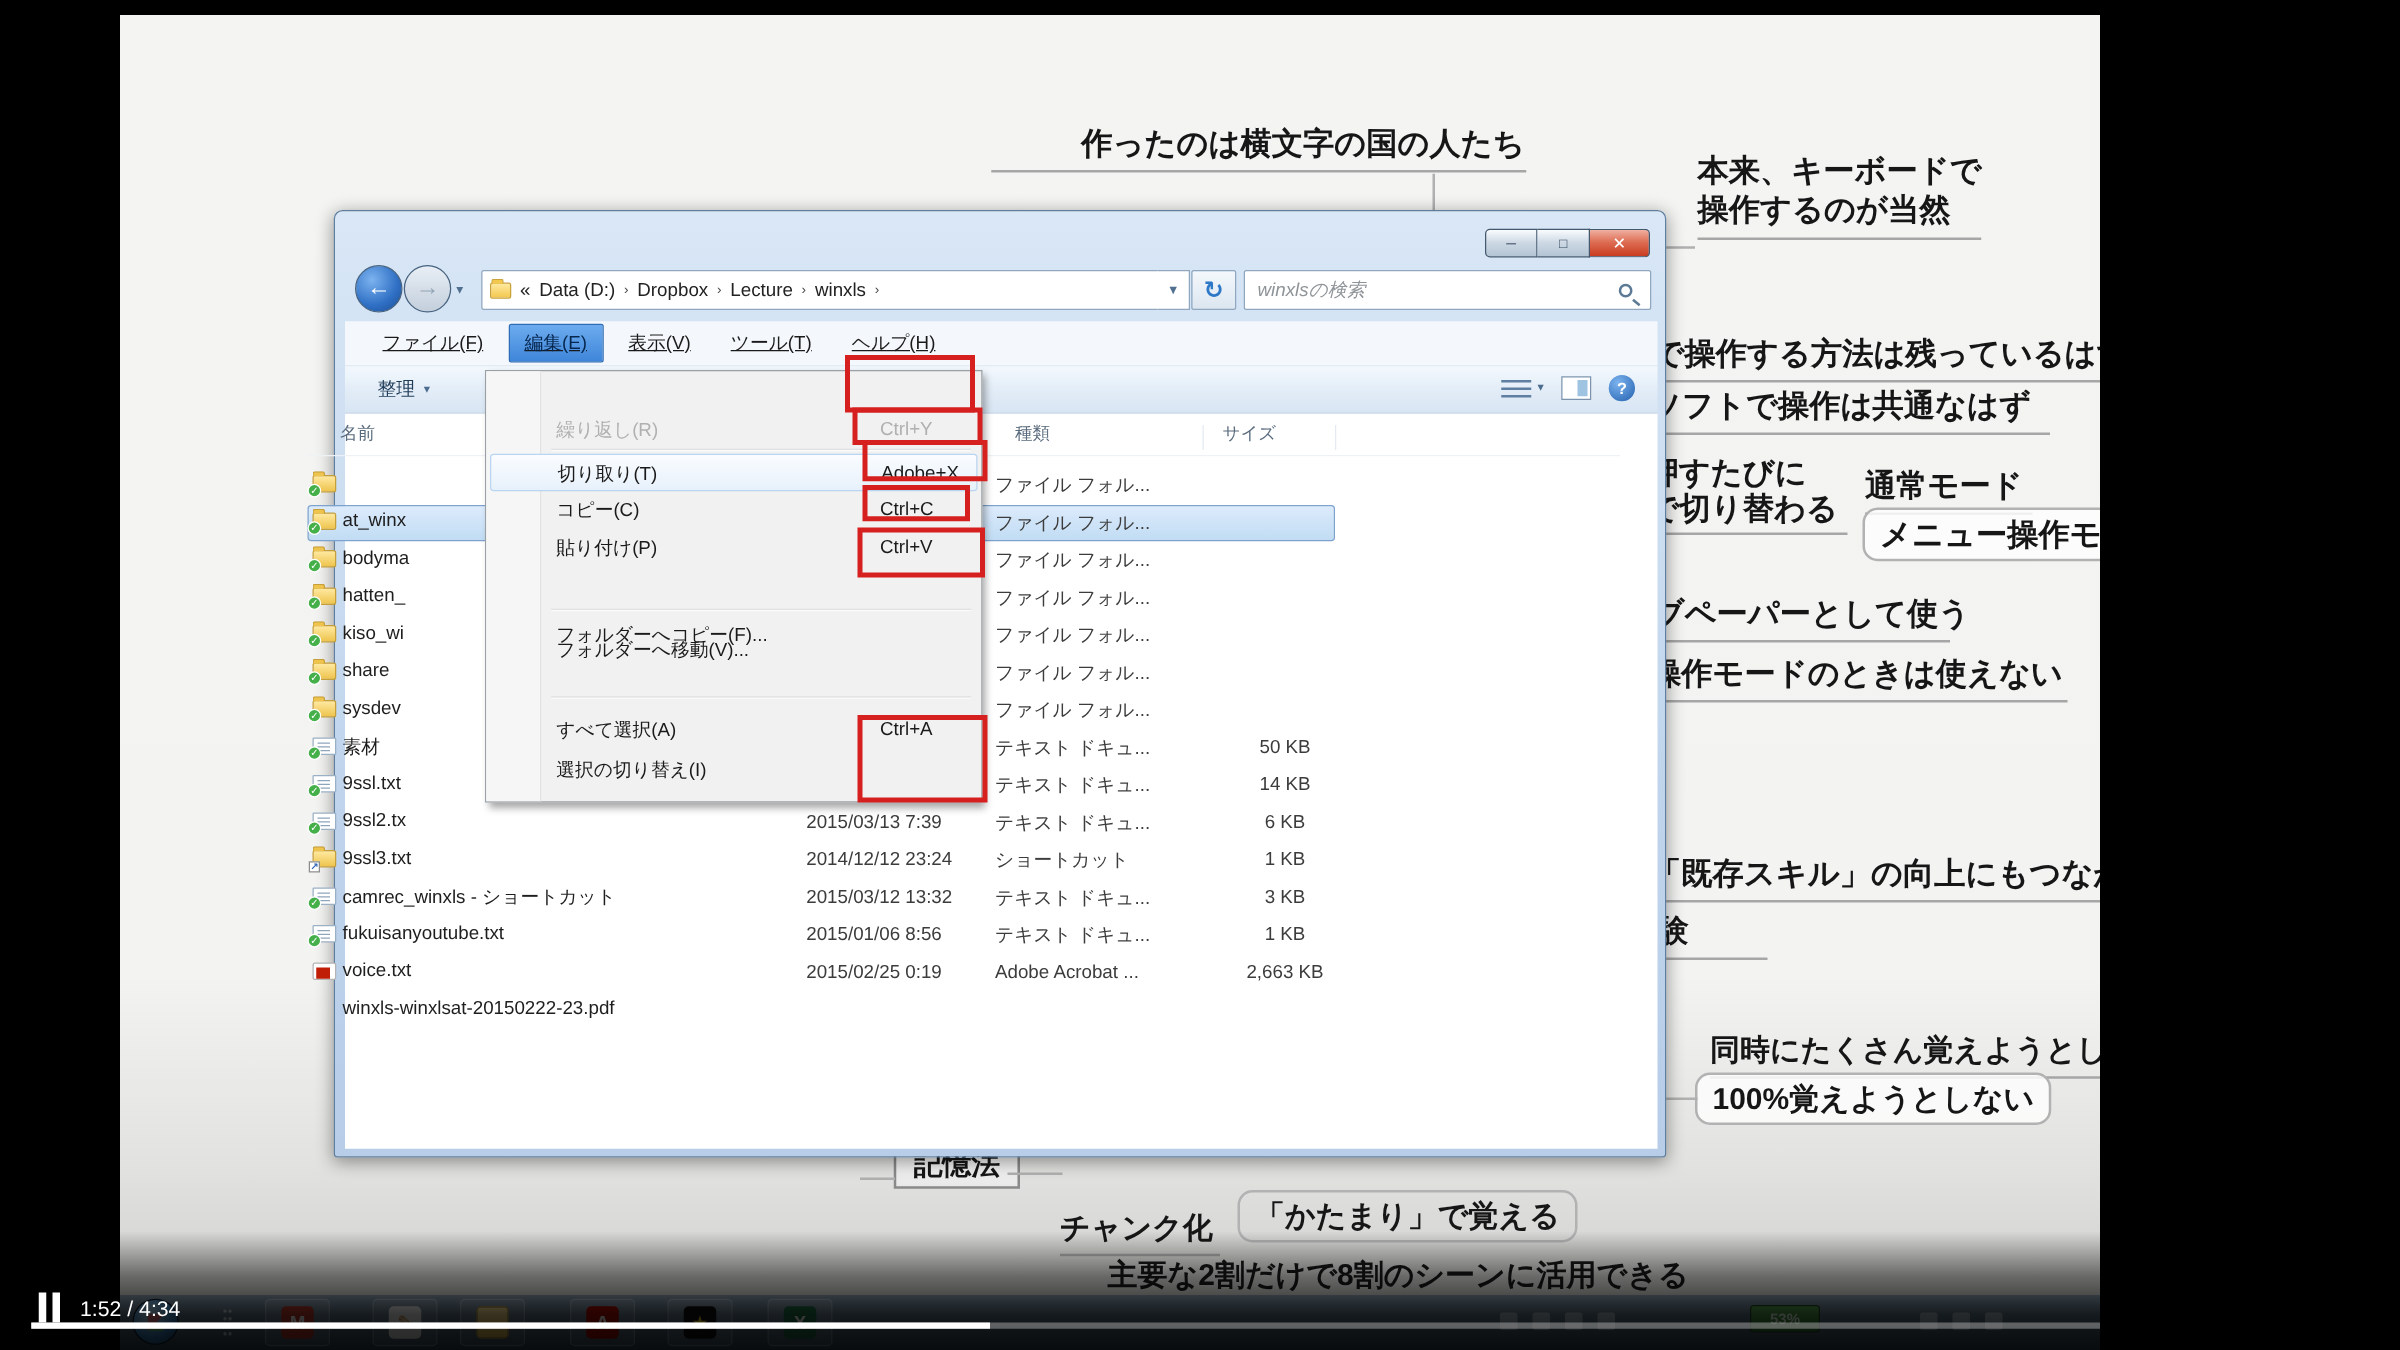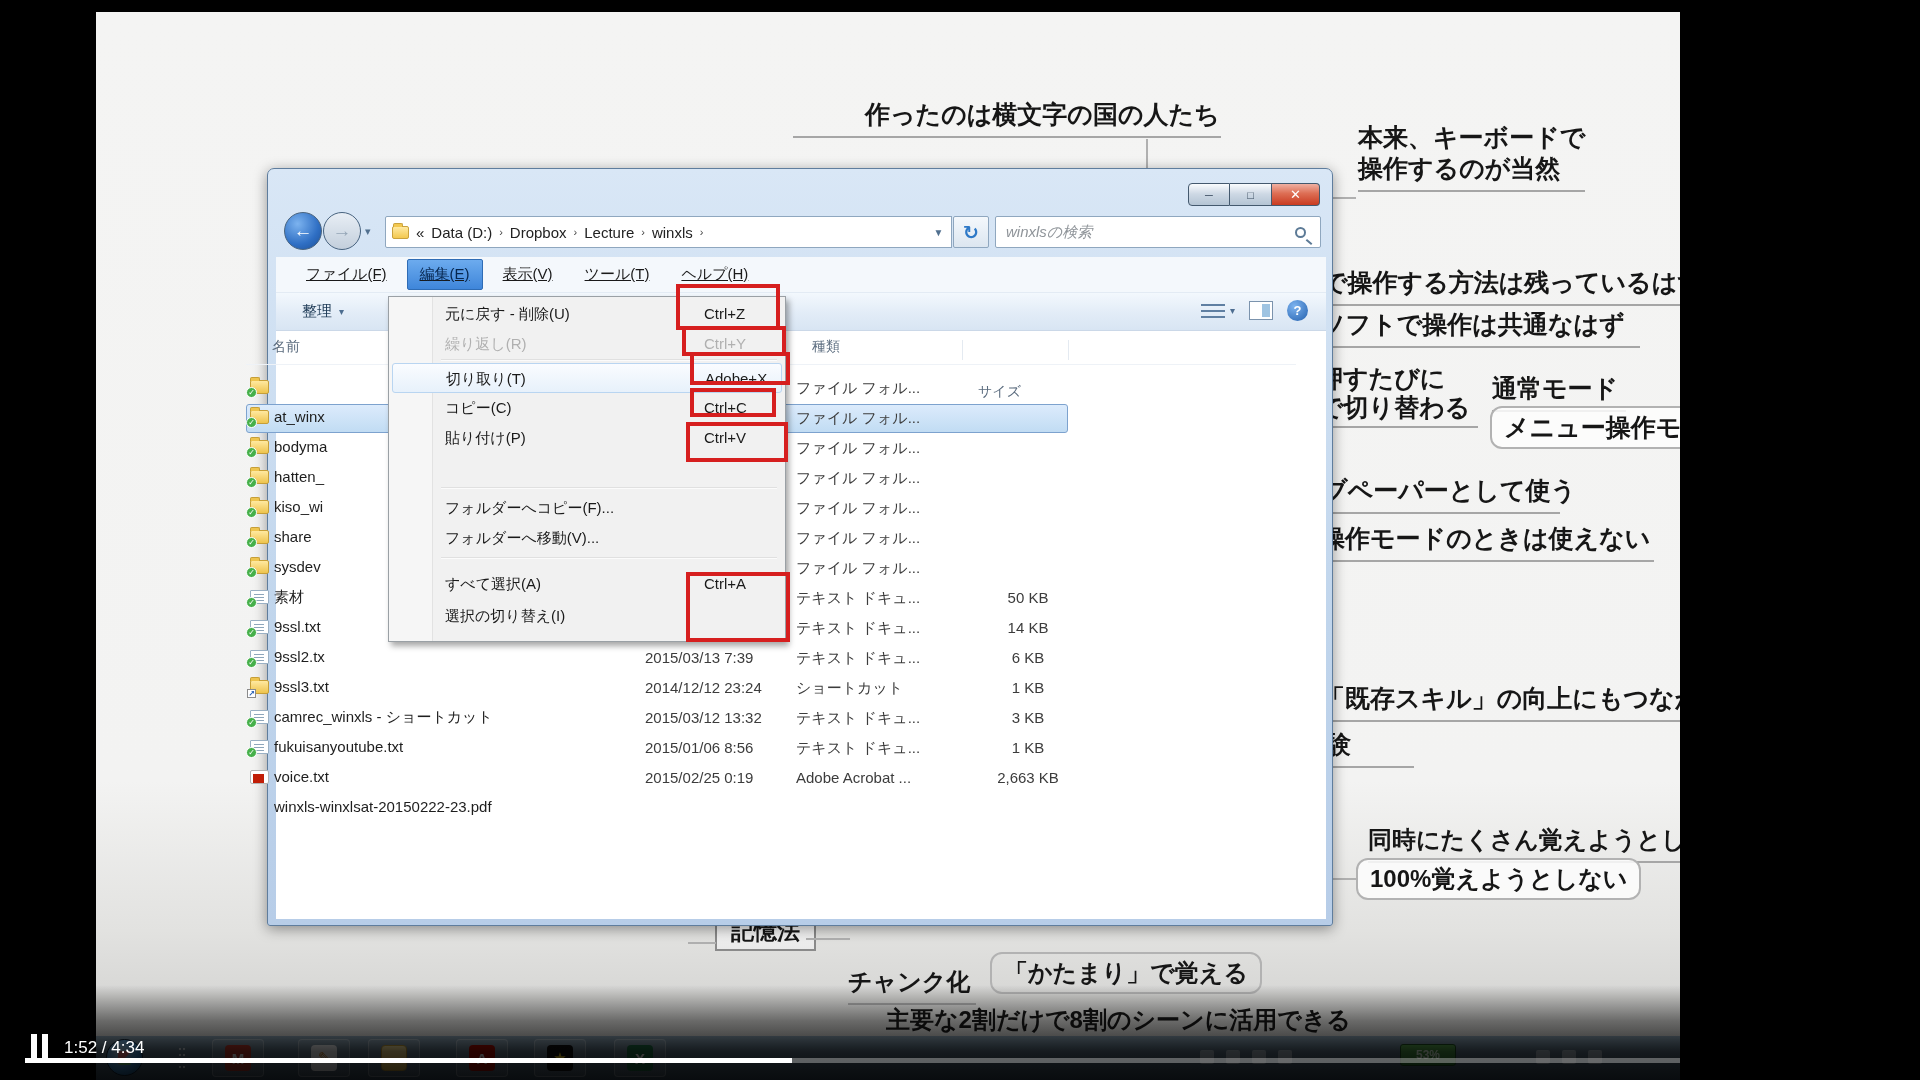--- a/index.html
+++ b/index.html
@@ -243,21 +243,21 @@
         <span class="ic-help">?</span>
       </span>
     </div>
 
     <div class="listarea"></div>
   </div>
 
   <div class="filelist">
     <span class="hdr" style="left:26px;">名前</span>
     <span class="hdr" style="left:566px;">種類</span>
-    <span class="hdr" style="left:732px;margin-top:45px;">サイズ</span>
+    <span class="hdr" style="left:732px;">サイズ</span>
     <span class="hline" style="left:388px;"></span>
       <span class="hline" style="left:536px;"></span>
     <span class="hline" style="left:716px;"></span>
       <span class="hline" style="left:822px;"></span>
     <div class="hrule"></div>
     <div class="fsel"></div>
 
     <div class="frow" style="top:38px;">
       <span class="fic folder">
           <span class="body"></span>
@@ -382,24 +382,20 @@
         </span>
       <span class="fname">winxls-winxlsat-20150222-23.pdf</span>
       <span class="fdate">2015/02/25 0:19</span>
       <span class="ftype">Adobe Acrobat ...</span>
       <span class="fsize">2,663 KB</span>
     </div>
   </div>
 
   <div class="emenu">
     <div class="gutter"></div>
-    <div class="m-row" style="top:2px;">
-      <span class="lab">元に戻す - 削除(U)</span>
-      <span class="m-sc">Ctrl+Z</span>
-    </div>
     <div class="m-row disabled" style="top:32px;">
       <span class="lab">繰り返し(R)</span>
       <span class="m-sc">Ctrl+Y</span>
     </div>
     <div class="m-sep" style="top:62px;"></div>
     <div class="m-row hov" style="top:66px;">
       <span class="lab">切り取り(T)</span>
       <span class="m-sc">Adobe+X</span>
     </div>
     <div class="m-row" style="top:96px;">
@@ -407,21 +403,21 @@
       <span class="m-sc">Ctrl+C</span>
     </div>
     <div class="m-row" style="top:126px;">
       <span class="lab">貼り付け(P)</span>
       <span class="m-sc">Ctrl+V</span>
     </div>
     <div class="m-sep" style="top:190px;"></div>
     <div class="m-row" style="top:196px;">
       <span class="lab">フォルダーへコピー(F)...</span>
     </div>
-    <div class="m-row" style="top:226px;">
+    <div class="m-row" style="top:208px;">
       <span class="lab">フォルダーへ移動(V)...</span>
     </div>
     <div class="m-sep" style="top:260px;"></div>
     <div class="m-row" style="top:272px;">
       <span class="lab">すべて選択(A)</span>
       <span class="m-sc">Ctrl+A</span>
     </div>
     <div class="m-row" style="top:304px;">
       <span class="lab">選択の切り替え(I)</span>
     </div>

